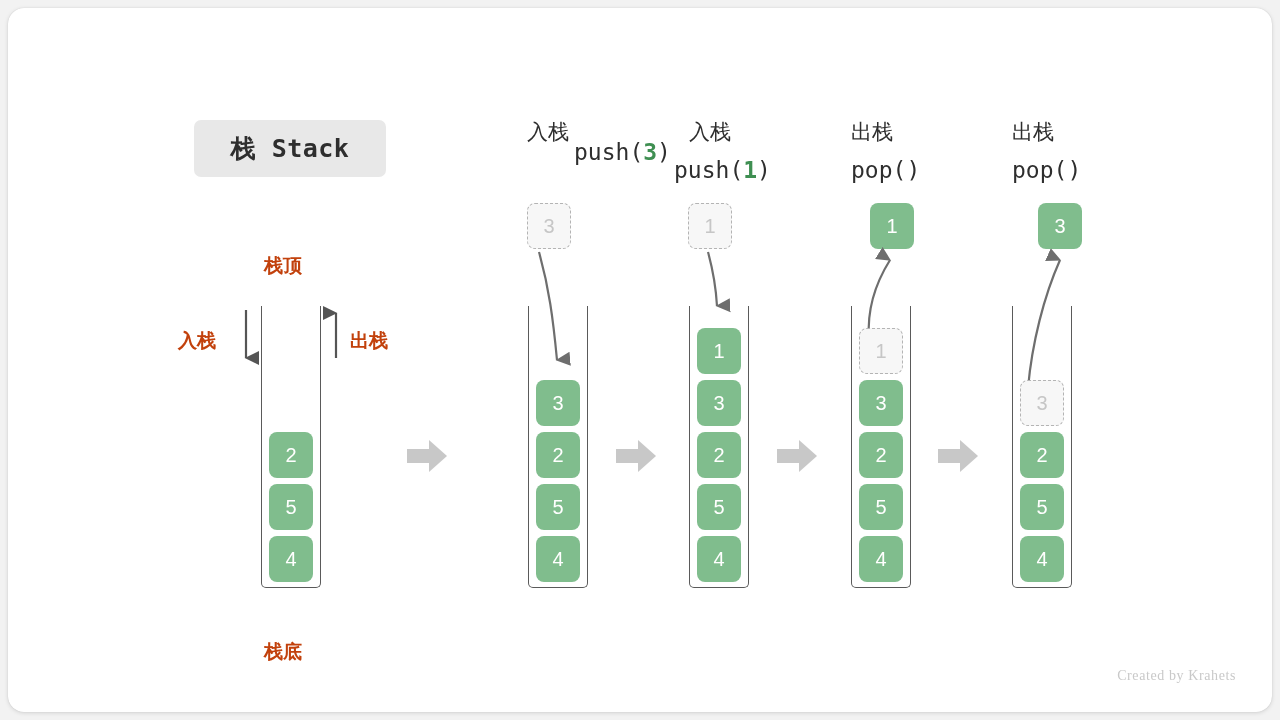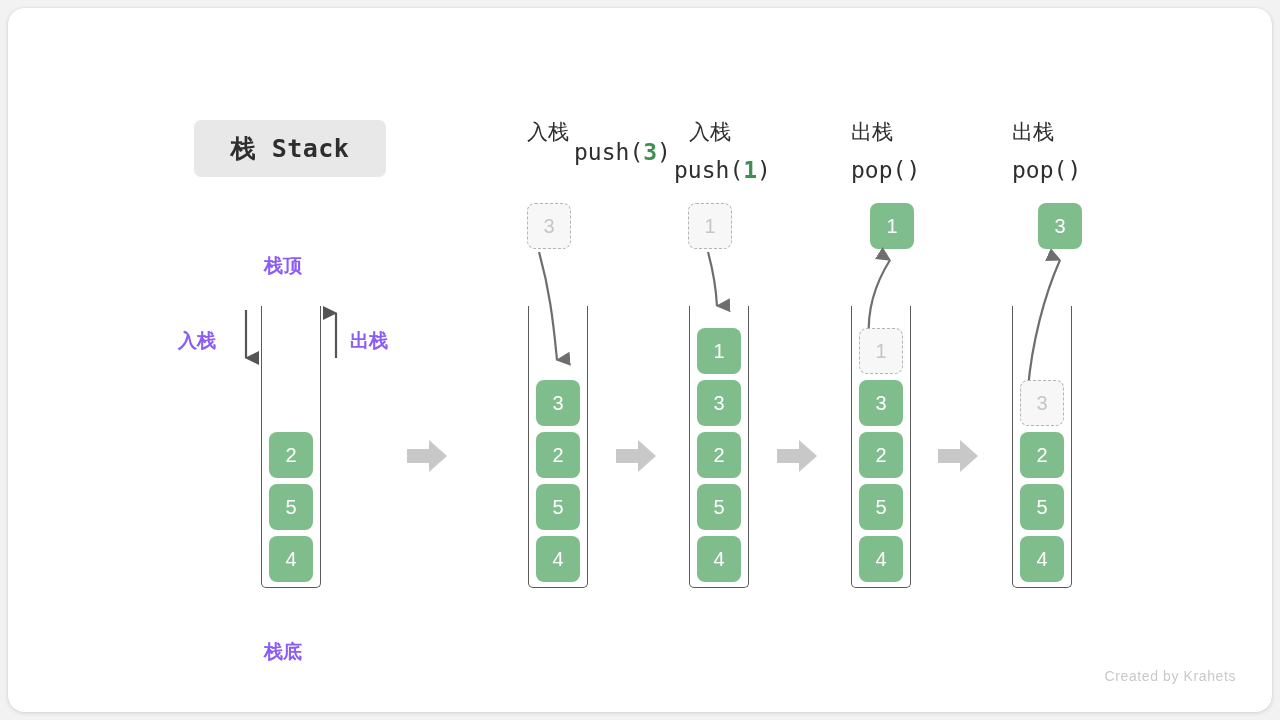--- a/index.html
+++ b/index.html
@@ -47,21 +47,21 @@
     font-size: 25px;
     color: #2e2e2e;
     letter-spacing: 0.5px;
   }
 
   
   .lbl {
     position: absolute;
     font-weight: bold;
     font-size: 19px;
-    color: #8b5cf6;
+    color: #c2410c;
     white-space: nowrap;
   }
   .col-head {
     position: absolute;
     font-size: 21px;
     color: #2e2e2e;
     white-space: nowrap;
     line-height: 40px;
   }
   .col-head .cn { font-family: "Liberation Sans", sans-serif; }
@@ -122,21 +122,21 @@
   }
 
   
   .dir-svg { position: absolute; overflow: visible; }
 
   
   .credit {
     position: absolute;
     right: 36px;
     bottom: 28px;
-    font-family: Liberation Sans, sans-serif;
+    font-family: Liberation Serif, serif;
     font-size: 14px;
     color: #c9c9c9;
     letter-spacing: 0.6px;
     white-space: nowrap;
     text-align: right;
   }
 </style>
 </head>
 <body>
 

